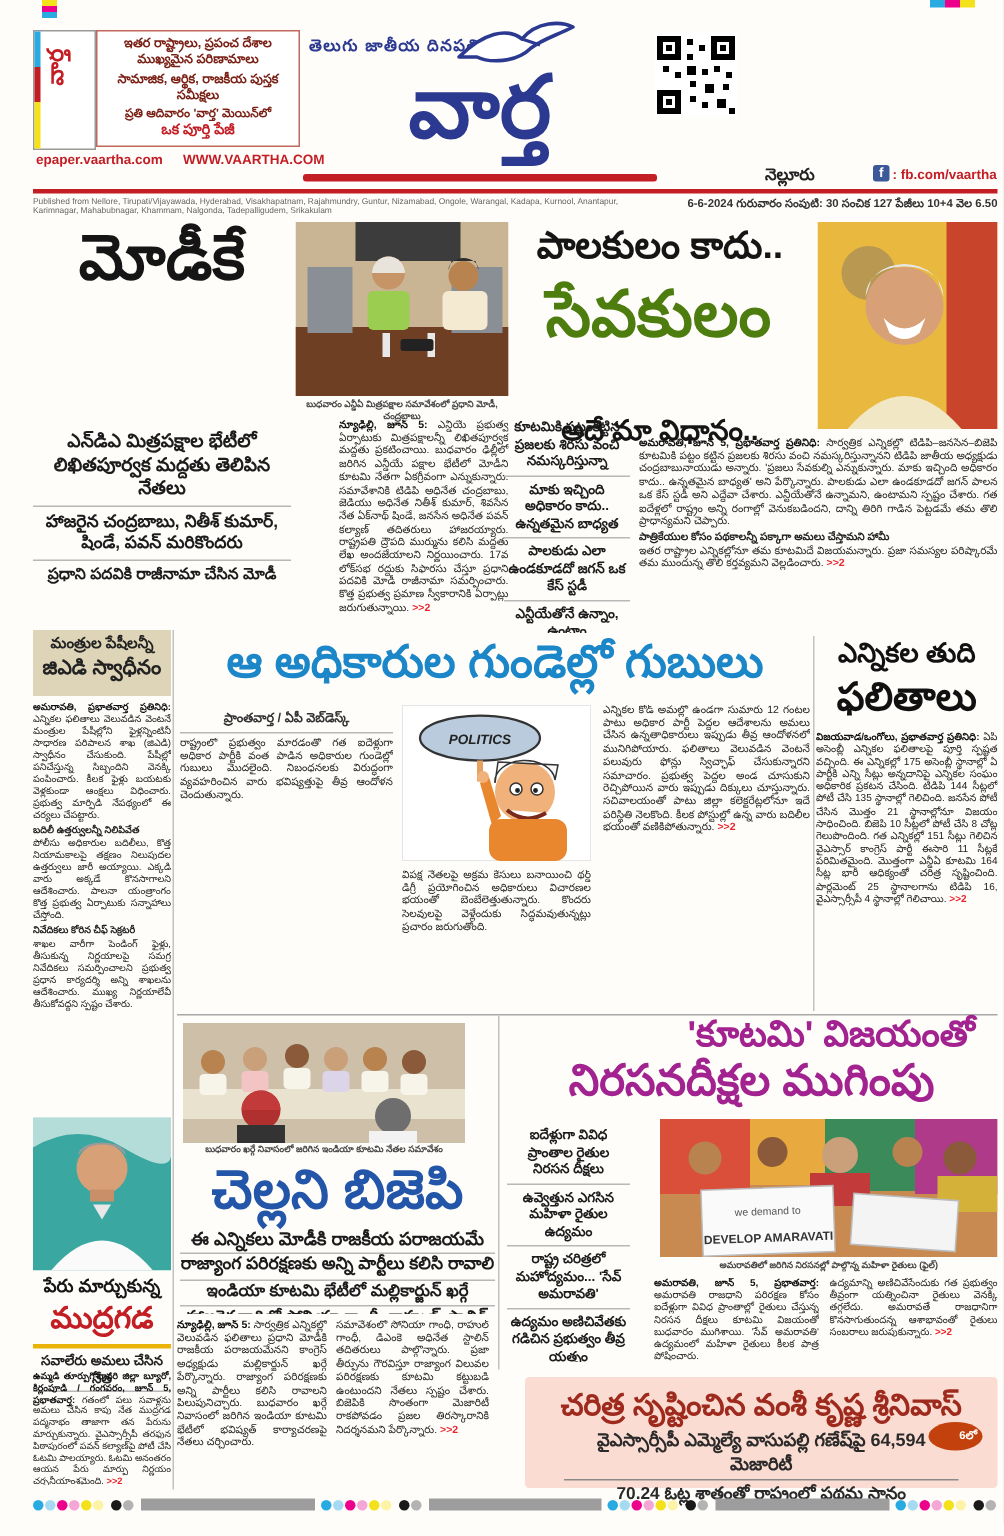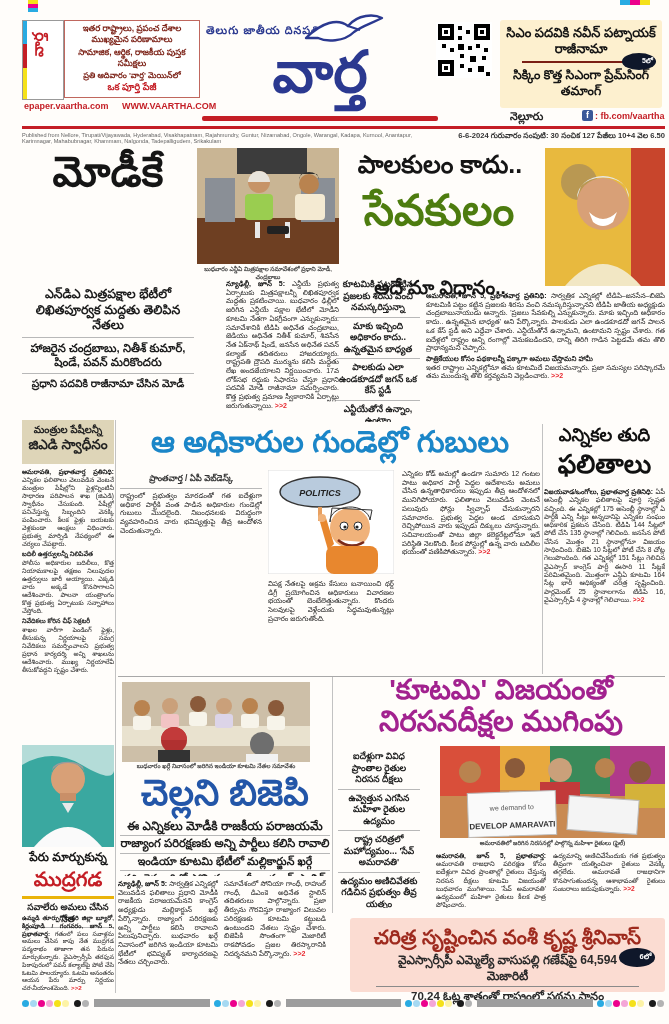--- a/index.html
+++ b/index.html
@@ -20,21 +20,21 @@
   .hrule{background:#a8a8a8;height:1px;}
   .red{color:#c41e25;}
   .green{color:#4d7c0f;}
   .skyblue{color:#1b86c8;}
   .navy{color:#2356a8;}
   .mag{color:#a2228f;}
   .maroon{color:#9e2a1e;}
   .dot{width:7px;height:7px;border-radius:50%;display:inline-block;margin-right:1px;}
   .regbar{height:8px;background:#9d9d9d;flex:1;margin:0 4px;}
   .badge{display:flex;align-items:center;justify-content:center;border-radius:50%;
-         background:#0f172a;color:#fff;font-weight:bold;padding-left:17px;}
+         background:#c2410c;color:#fff;font-weight:bold;padding-left:17px;}
 </style>
 </head>
 <body>
 
 <div class="page">
 
   <div class="abs" style="left:28px;top:0;">
     <div style="width:10px;height:4px;background:#f5e11a;"></div>
     <div style="width:10px;height:4px;background:#ec008c;"></div>
     <div style="width:10px;height:4px;background:#29abe2;"></div>
@@ -97,28 +97,20 @@
         <rect x="42" y="6" width="8" height="8"></rect>
         <rect x="6" y="42" width="8" height="8"></rect>
       </g>
     <g fill="#000">
         <rect x="8" y="8" width="4" height="4"></rect>
         <rect x="44" y="8" width="4" height="4"></rect>
         <rect x="8" y="44" width="4" height="4"></rect>
       </g>
   </svg>
 
-  <div class="abs" style="left:500px;top:20px;width:162px;height:88px;background:#fdf0cf;border-radius:3px;padding:5px 4px;box-sizing:border-box;">
-    <div class="b c" style="font-size:13px;line-height:16px;color:#141414;">సిఎం పదవికి నవీన్ పట్నాయక్ రాజీనామా</div>
-    <div style="position:relative;height:8px;">
-      <div style="position:absolute;left:18px;right:28px;top:4px;height:2px;background:#7a1f14;"></div>
-      <div class="badge" style="position:absolute;right:2px;top:-4px;width:17px;height:17px;font-size:7px;">5లో</div>
-    </div>
-    <div class="b c" style="font-size:12.5px;line-height:16px;color:#141414;margin-top:2px;">సిక్కిం కొత్త సిఎంగా ప్రేమ్‌సింగ్ తమాంగ్</div>
-  </div>
 
   <div class="abs b" style="left:510px;top:110px;font-size:11px;color:#222;">నెల్లూరు</div>
   <div class="abs" style="left:582px;top:110px;display:flex;align-items:center;">
     <span style="width:11px;height:11px;background:#3b5998;color:#fff;font-size:9px;font-weight:bold;text-align:center;line-height:11px;display:inline-block;border-radius:2px;">f</span>
     <span class="b red" style="font-size:9px;margin-left:2px;">: fb.com/vaartha</span>
   </div>
 
   <div class="abs" style="left:22px;top:126px;width:643px;height:3px;background:#c41e25;"></div>
   <div class="abs" style="left:22px;top:132px;width:410px;font-size:5.6px;color:#666;">Published from Nellore, Tirupati/Vijayawada, Hyderabad, Visakhapatnam, Rajahmundry, Guntur, Nizamabad, Ongole, Warangal, Kadapa, Kurnool, Anantapur, Karimnagar, Mahabubnagar, Khammam, Nalgonda, Tadepalligudem, Srikakulam</div>
   <div class="abs b" style="left:430px;top:131px;width:235px;font-size:7.6px;color:#333;text-align:right;">6-6-2024 గురువారం సంపుటి: 30 సంచిక 127 పేజీలు 10+4 వెల 6.50</div>
@@ -270,21 +262,21 @@
     <li class="deck-item" style="font-size:11px;line-height:13px;padding:1px 0 2px;">హాజరైనవారిలో సోనియా గాంధీ, రాహుల్, స్టాలిన్</li>
   </ul>
 
   <div class="abs body-txt clip" style="left:118px;top:880px;width:100px;height:108px;">
     <span class="byline">న్యూఢిల్లీ, జూన్ 5:</span><span> సార్వత్రిక ఎన్నికల్లో వెలువడిన ఫలితాలు ప్రధాని మోడీకి రాజకీయ పరాజయమేనని కాంగ్రెస్ అధ్యక్షుడు మల్లికార్జున్ ఖర్గే పేర్కొన్నారు. రాజ్యాంగ పరిరక్షణకు అన్ని పార్టీలు కలిసి రావాలని పిలుపునిచ్చారు. బుధవారం ఖర్గే నివాసంలో జరిగిన ఇండియా కూటమి భేటీలో భవిష్యత్ కార్యాచరణపై నేతలు చర్చించారు.</span>
   </div>
   <div class="abs body-txt clip" style="left:224px;top:880px;width:102px;height:108px;">
     <span>సమావేశంలో సోనియా గాంధీ, రాహుల్ గాంధీ, డిఎంకె అధినేత స్టాలిన్ తదితరులు పాల్గొన్నారు. ప్రజా తీర్పును గౌరవిస్తూ రాజ్యాంగ విలువల పరిరక్షణకు కూటమి కట్టుబడి ఉంటుందని నేతలు స్పష్టం చేశారు. బిజెపికి సొంతంగా మెజారిటీ రాకపోవడం ప్రజల తిరస్కారానికి నిదర్శనమని పేర్కొన్నారు. </span><span class="more">&gt;&gt;2</span>
   </div>
 
-  <div class="abs b c mag" style="left:336px;top:678px;width:330px;font-size:28px;line-height:24px;">'కూటమి' విజయంతో</div>
+  <div class="abs b c mag" style="left:320px;top:678px;width:330px;font-size:24px;line-height:24px;text-align:right;">'కూటమి' విజయంతో</div>
   <div class="abs b c mag" style="left:336px;top:702px;width:330px;font-size:29px;line-height:38px;">నిరసనదీక్షల ముగింపు</div>
 
   <ul class="deck abs clip" style="left:338px;top:748px;width:82px;height:160px;">
     <li class="deck-item" style="font-size:9px;line-height:11.5px;">ఐదేళ్లుగా వివిధ ప్రాంతాల రైతుల నిరసన దీక్షలు</li>
     <li class="deck-item" style="font-size:9px;line-height:11.5px;">ఉవ్వెత్తున ఎగసిన మహిళా రైతుల ఉద్యమం</li>
     <li class="deck-item" style="font-size:9px;line-height:11.5px;">రాష్ట్ర చరిత్రలో మహోద్యమం... 'సేవ్ అమరావతి'</li>
     <li class="deck-item" style="font-size:9px;line-height:11.5px;">ఉద్యమం అణిచివేతకు గడిచిన ప్రభుత్వం తీవ్ర యత్నం</li>
   </ul>
 
   <svg class="abs" style="left:440px;top:746px;" width="225" height="92" viewBox="0 0 225 92">

